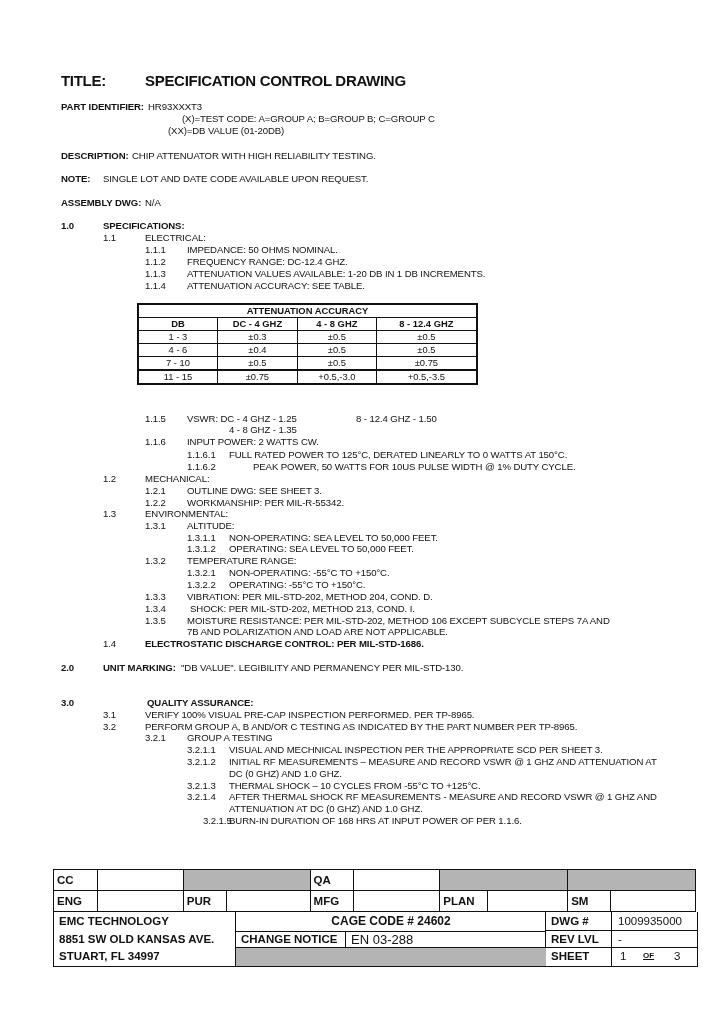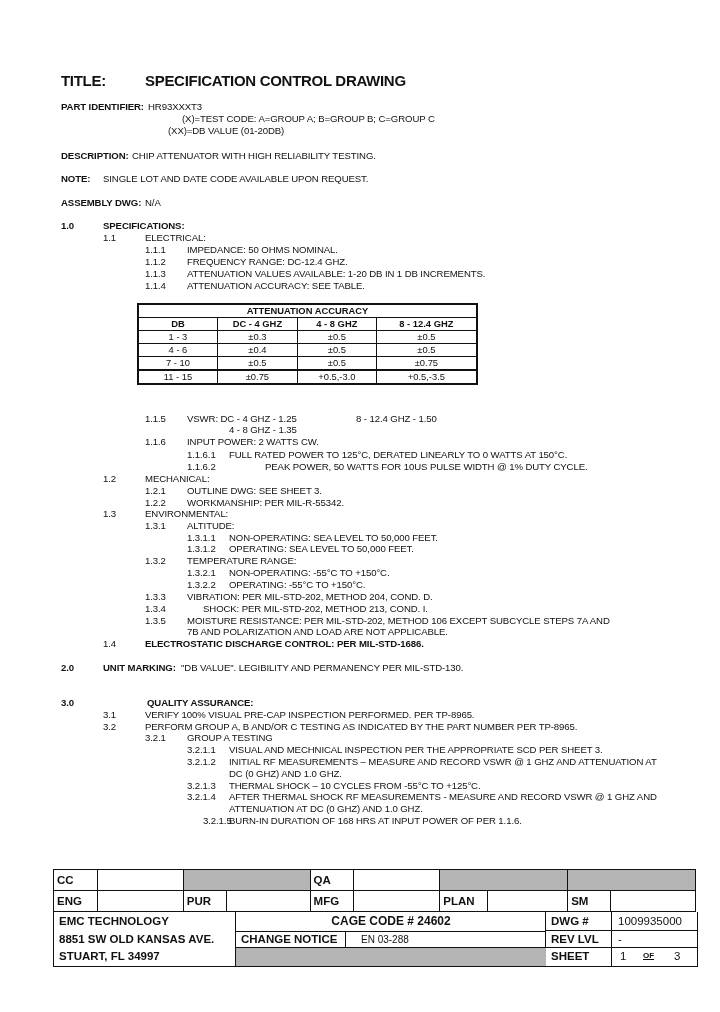--- a/index.html
+++ b/index.html
@@ -96,21 +96,21 @@
 <div class="ln" style="left:145px;top:413px;">1.1.5</div>
 <div class="ln" style="left:187px;top:413px;">VSWR:  DC - 4 GHZ  -  1.25</div>
 <div class="ln" style="left:356px;top:413px;">8 - 12.4 GHZ  -  1.50</div>
 <div class="ln" style="left:229px;top:424px;">4 - 8 GHZ  -  1.35</div>
 
 <div class="ln" style="left:145px;top:436px;">1.1.6</div>
 <div class="ln" style="left:187px;top:436px;">INPUT POWER:  2 WATTS CW.</div>
 <div class="ln" style="left:187px;top:449px;">1.1.6.1</div>
 <div class="ln" style="left:229px;top:449px;">FULL RATED POWER TO 125°C, DERATED LINEARLY TO 0 WATTS AT 150°C.</div>
 <div class="ln" style="left:187px;top:461px;">1.1.6.2</div>
-<div class="ln" style="left:229px;top:461px;padding-left:36px;">PEAK POWER, 50 WATTS FOR 10US PULSE WIDTH @ 1% DUTY CYCLE.</div>
+<div class="ln" style="left:217px;top:461px;padding-left:36px;">PEAK POWER, 50 WATTS FOR 10US PULSE WIDTH @ 1% DUTY CYCLE.</div>
 
 <div class="ln" style="left:103px;top:473px;">1.2</div>
 <div class="ln" style="left:145px;top:473px;">MECHANICAL:</div>
 <div class="ln" style="left:145px;top:485px;">1.2.1</div>
 <div class="ln" style="left:187px;top:485px;">OUTLINE DWG:  SEE SHEET 3.</div>
 <div class="ln" style="left:145px;top:497px;">1.2.2</div>
 <div class="ln" style="left:187px;top:497px;">WORKMANSHIP:  PER MIL-R-55342.</div>
 
 <div class="ln" style="left:103px;top:508px;">1.3</div>
 <div class="ln" style="left:145px;top:508px;">ENVIRONMENTAL:</div>
@@ -122,21 +122,21 @@
 <div class="ln" style="left:229px;top:543px;">OPERATING:  SEA LEVEL TO 50,000 FEET.</div>
 <div class="ln" style="left:145px;top:555px;">1.3.2</div>
 <div class="ln" style="left:187px;top:555px;">TEMPERATURE RANGE:</div>
 <div class="ln" style="left:187px;top:567px;">1.3.2.1</div>
 <div class="ln" style="left:229px;top:567px;">NON-OPERATING:  -55°C TO +150°C.</div>
 <div class="ln" style="left:187px;top:579px;">1.3.2.2</div>
 <div class="ln" style="left:229px;top:579px;">OPERATING:  -55°C TO +150°C.</div>
 <div class="ln" style="left:145px;top:591px;">1.3.3</div>
 <div class="ln" style="left:187px;top:591px;">VIBRATION:  PER MIL-STD-202, METHOD 204, COND. D.</div>
 <div class="ln" style="left:145px;top:603px;">1.3.4</div>
-<div class="ln" style="left:203px;top:603px;text-align:right;">SHOCK:  PER MIL-STD-202, METHOD 213, COND. I.</div>
+<div class="ln" style="left:190px;top:603px;text-align:right;">SHOCK:  PER MIL-STD-202, METHOD 213, COND. I.</div>
 <div class="ln" style="left:145px;top:615px;">1.3.5</div>
 <div class="ln" style="left:187px;top:615px;">MOISTURE RESISTANCE:  PER MIL-STD-202, METHOD 106 EXCEPT SUBCYCLE STEPS 7A AND</div>
 <div class="ln" style="left:187px;top:626px;">7B AND POLARIZATION AND LOAD ARE NOT APPLICABLE.</div>
 
 <div class="ln" style="left:103px;top:638px;">1.4</div>
 <div class="ln" style="left:145px;top:638px;font-weight:bold;">ELECTROSTATIC DISCHARGE CONTROL:  PER MIL-STD-1686.</div>
 
 <div class="ln b" style="left:61px;top:662px;">2.0</div>
 <div class="ln b" style="left:103px;top:662px;">UNIT MARKING:</div>
 <div class="ln" style="left:181px;top:662px;">"DB VALUE".  LEGIBILITY AND PERMANENCY PER MIL-STD-130.</div>
@@ -190,21 +190,21 @@
 
 <div class="bot">
   <div class="cell b" style="left:5px;top:1px;">EMC TECHNOLOGY</div>
   <div class="cell b" style="left:5px;top:19px;">8851 SW OLD KANSAS AVE.</div>
   <div class="cell b" style="left:5px;top:36px;">STUART, FL 34997</div>
 
   <div class="cell" style="left:181px;top:0;width:311px;height:54px;border-left-width:1.5px;border-right-width:1.5px;"></div>
   <div class="cell b" style="left:182px;top:1px;width:310px;text-align:center;font-size:12px;">CAGE CODE  #  24602</div>
   <div class="cell" style="left:182px;top:19px;width:310px;height:17px;border-top-width:1px;border-bottom-width:1px;"></div>
   <div class="cell b" style="left:182px;top:19px;width:110px;height:17px;border-right-width:1px;padding-left:5px;">CHANGE NOTICE</div>
-  <div class="cell" style="left:297px;top:19px;font-size:10px;margin-left:10px;">EN 03-288</div>
+  <div class="cell" style="left:297px;top:19px;font-size:13px;">EN 03-288</div>
   <div class="cell gray" style="left:182px;top:36px;width:310px;height:18px;"></div>
 
   <div class="cell" style="left:492px;top:0;width:66px;height:54px;border-right-width:1px;"></div>
   <div class="cell" style="left:492px;top:18px;width:151px;height:18px;border-top-width:1px;border-bottom-width:1px;"></div>
   <div class="cell b" style="left:497px;top:1px;">DWG #</div>
   <div class="cell" style="left:564px;top:1px;">1009935000</div>
   <div class="cell b" style="left:497px;top:19px;">REV LVL</div>
   <div class="cell" style="left:564px;top:19px;">-</div>
   <div class="cell b" style="left:497px;top:36px;">SHEET</div>
   <div class="cell" style="left:566px;top:36px;">1</div>

